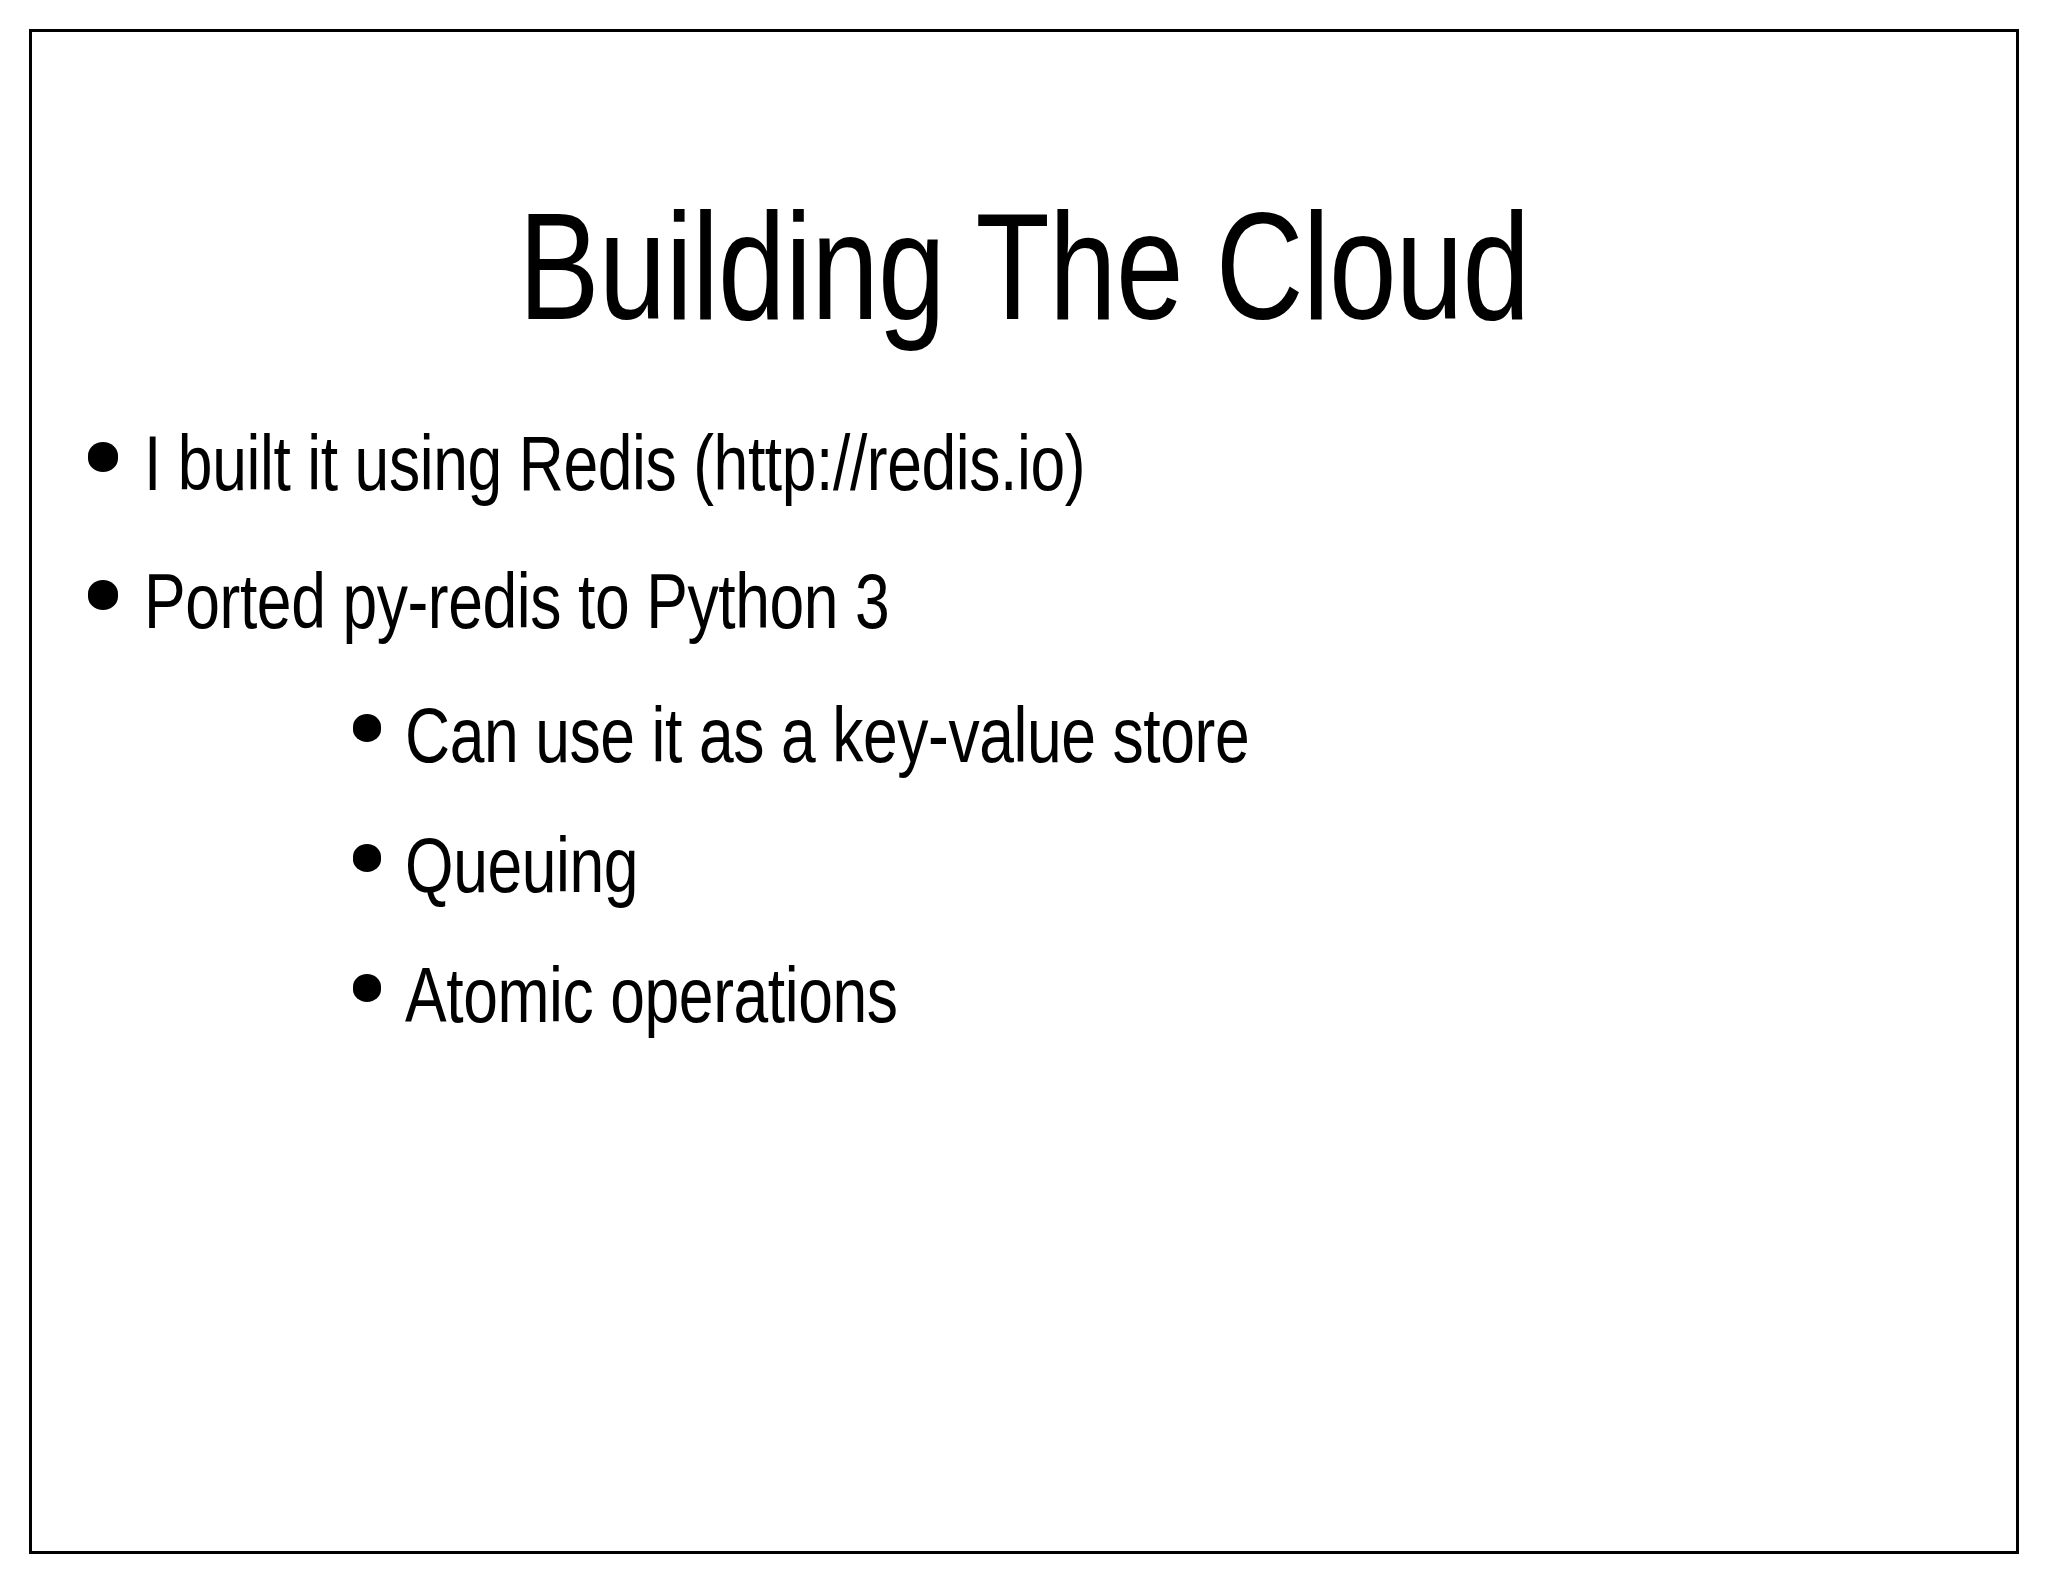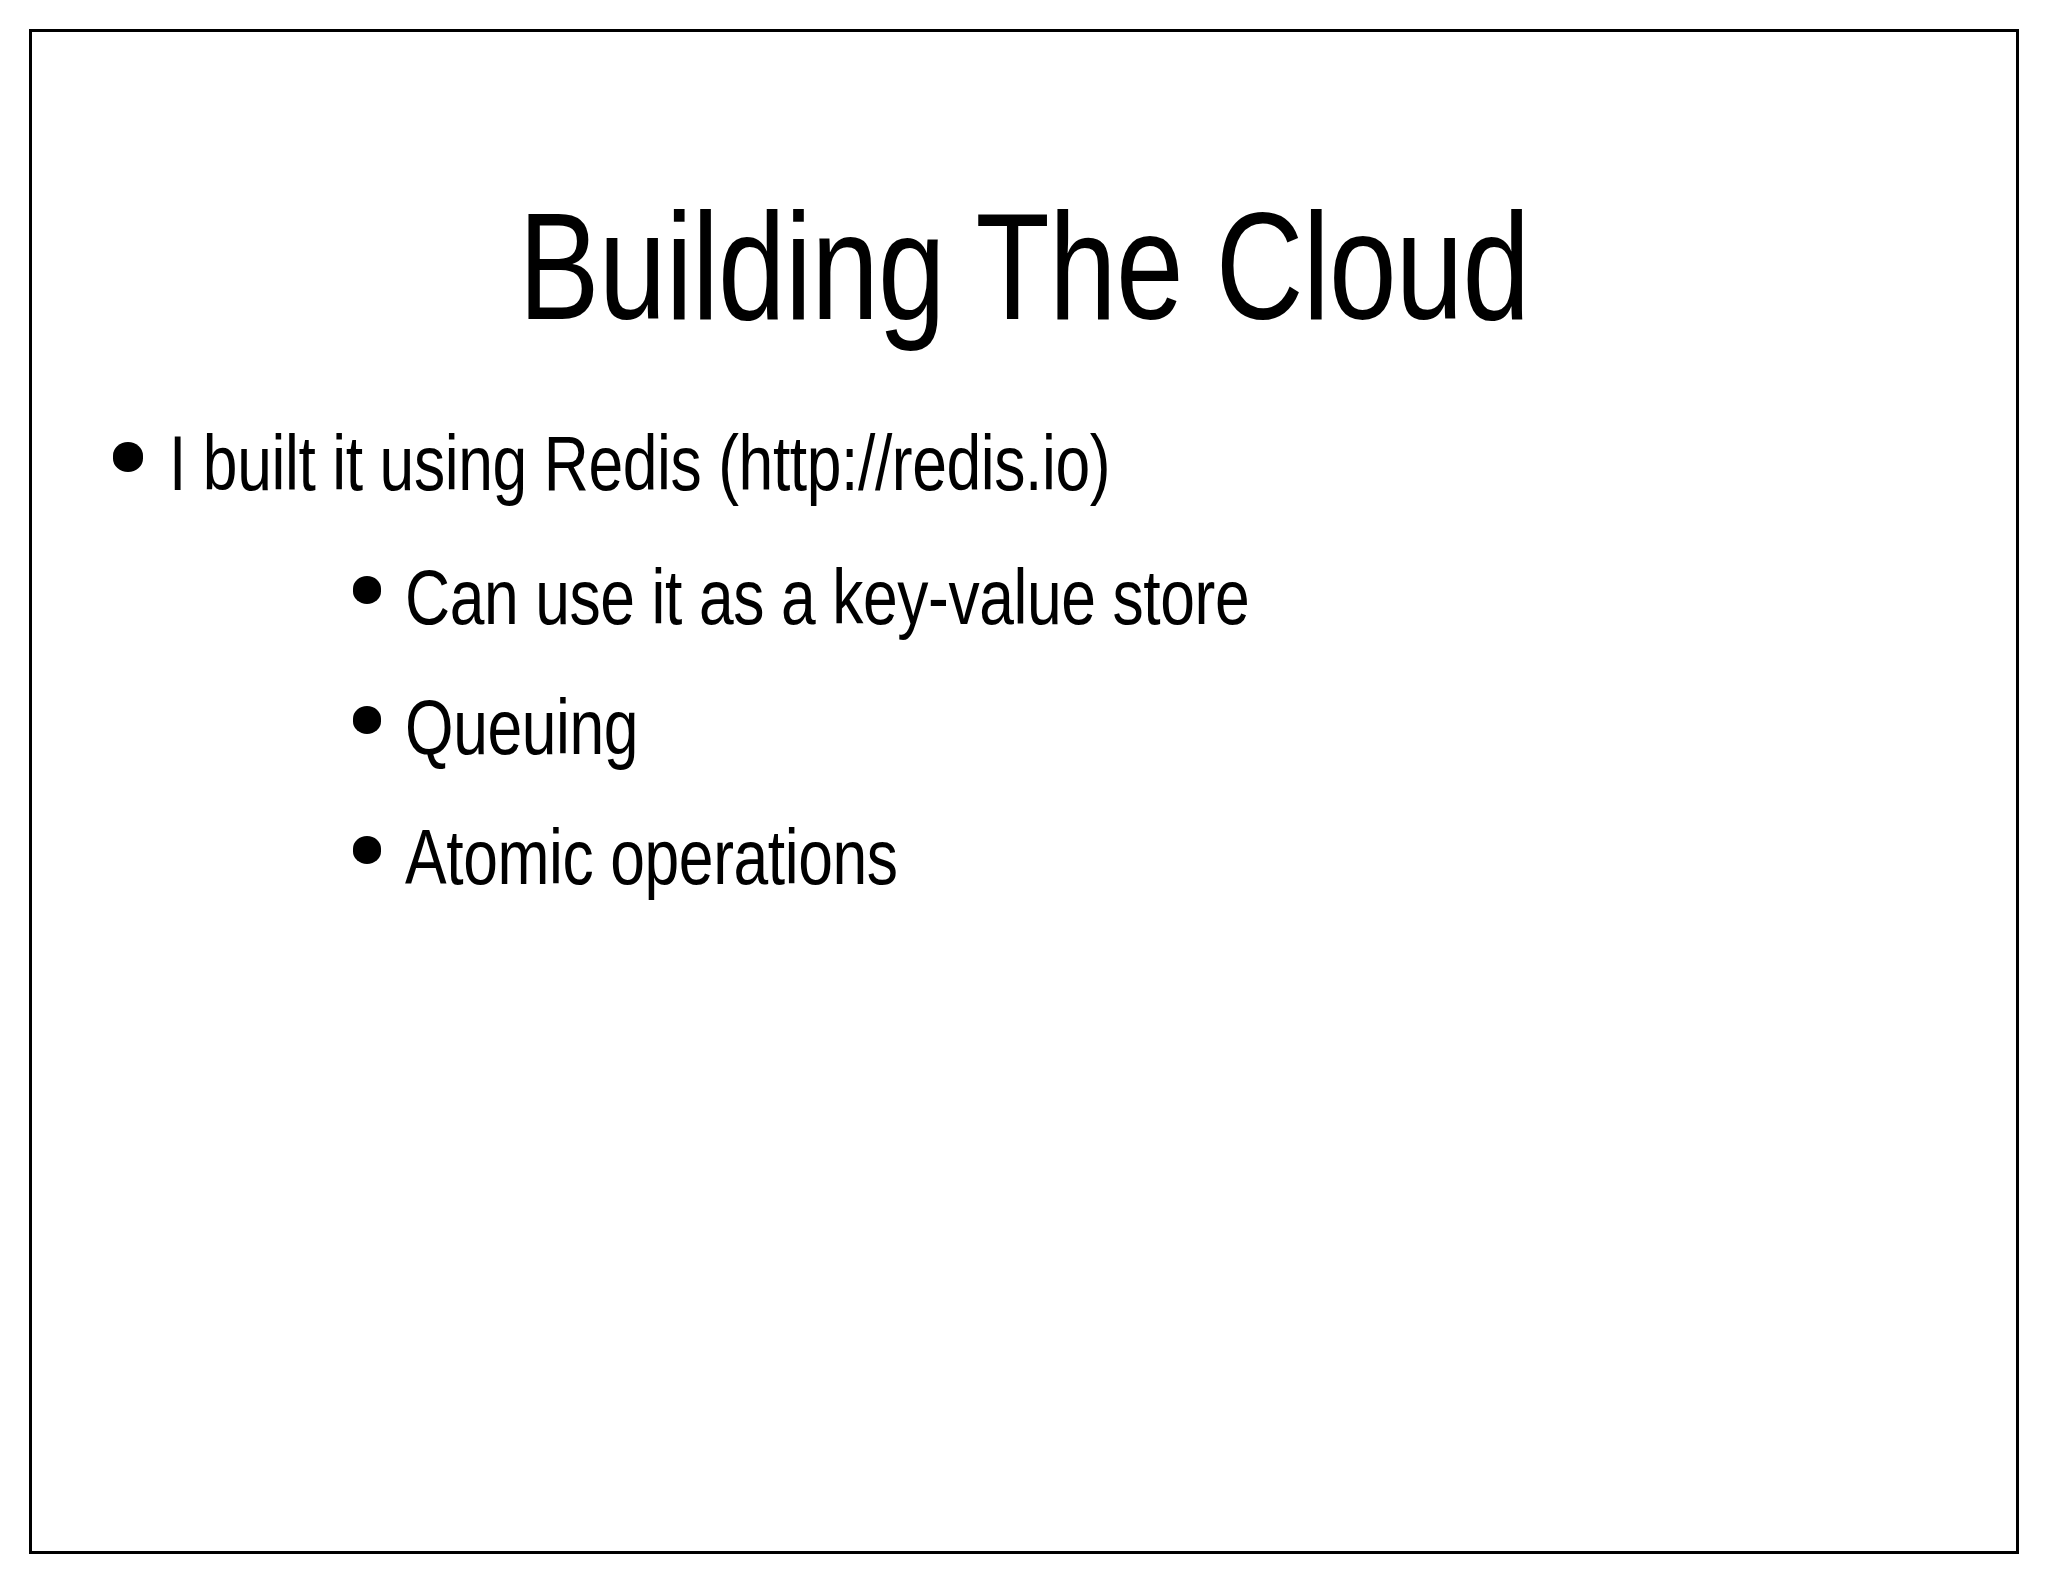--- a/index.html
+++ b/index.html
@@ -68,21 +68,21 @@
   }
 
   .bullet-row {
     position: relative;
     display: flex;
     align-items: flex-start;
     white-space: nowrap;
   }
 
   .bullet-row.level-1 {
-    padding-left: 113px;
+    padding-left: 88px;
     height: 138px;
   }
   .bullet-row.level-2 {
     padding-left: 318px;
     height: 130px;
     margin-left: 35px;
   }
 
   .bullet-dot {
     flex: 0 0 auto;
@@ -125,20 +125,24 @@
 
     <h1 id="title">Building The Cloud</h1>
 
     <div id="content">
 
       <div class="bullet-row level-1">
         <span class="bullet-dot"></span>
         <span class="bullet-text">I built it using Redis (http://redis.io)</span>
       </div>
 
+      <div class="bullet-row level-1">
+        <span class="bullet-dot"></span>
+        <span class="bullet-text">Ported py-redis to Python 3</span>
+      </div>
 
 
       <div class="bullet-row level-2">
         <span class="bullet-dot"></span>
         <span class="bullet-text">Can use it as a key-value store</span>
       </div>
 
 
       <div class="bullet-row level-2">
         <span class="bullet-dot"></span>

